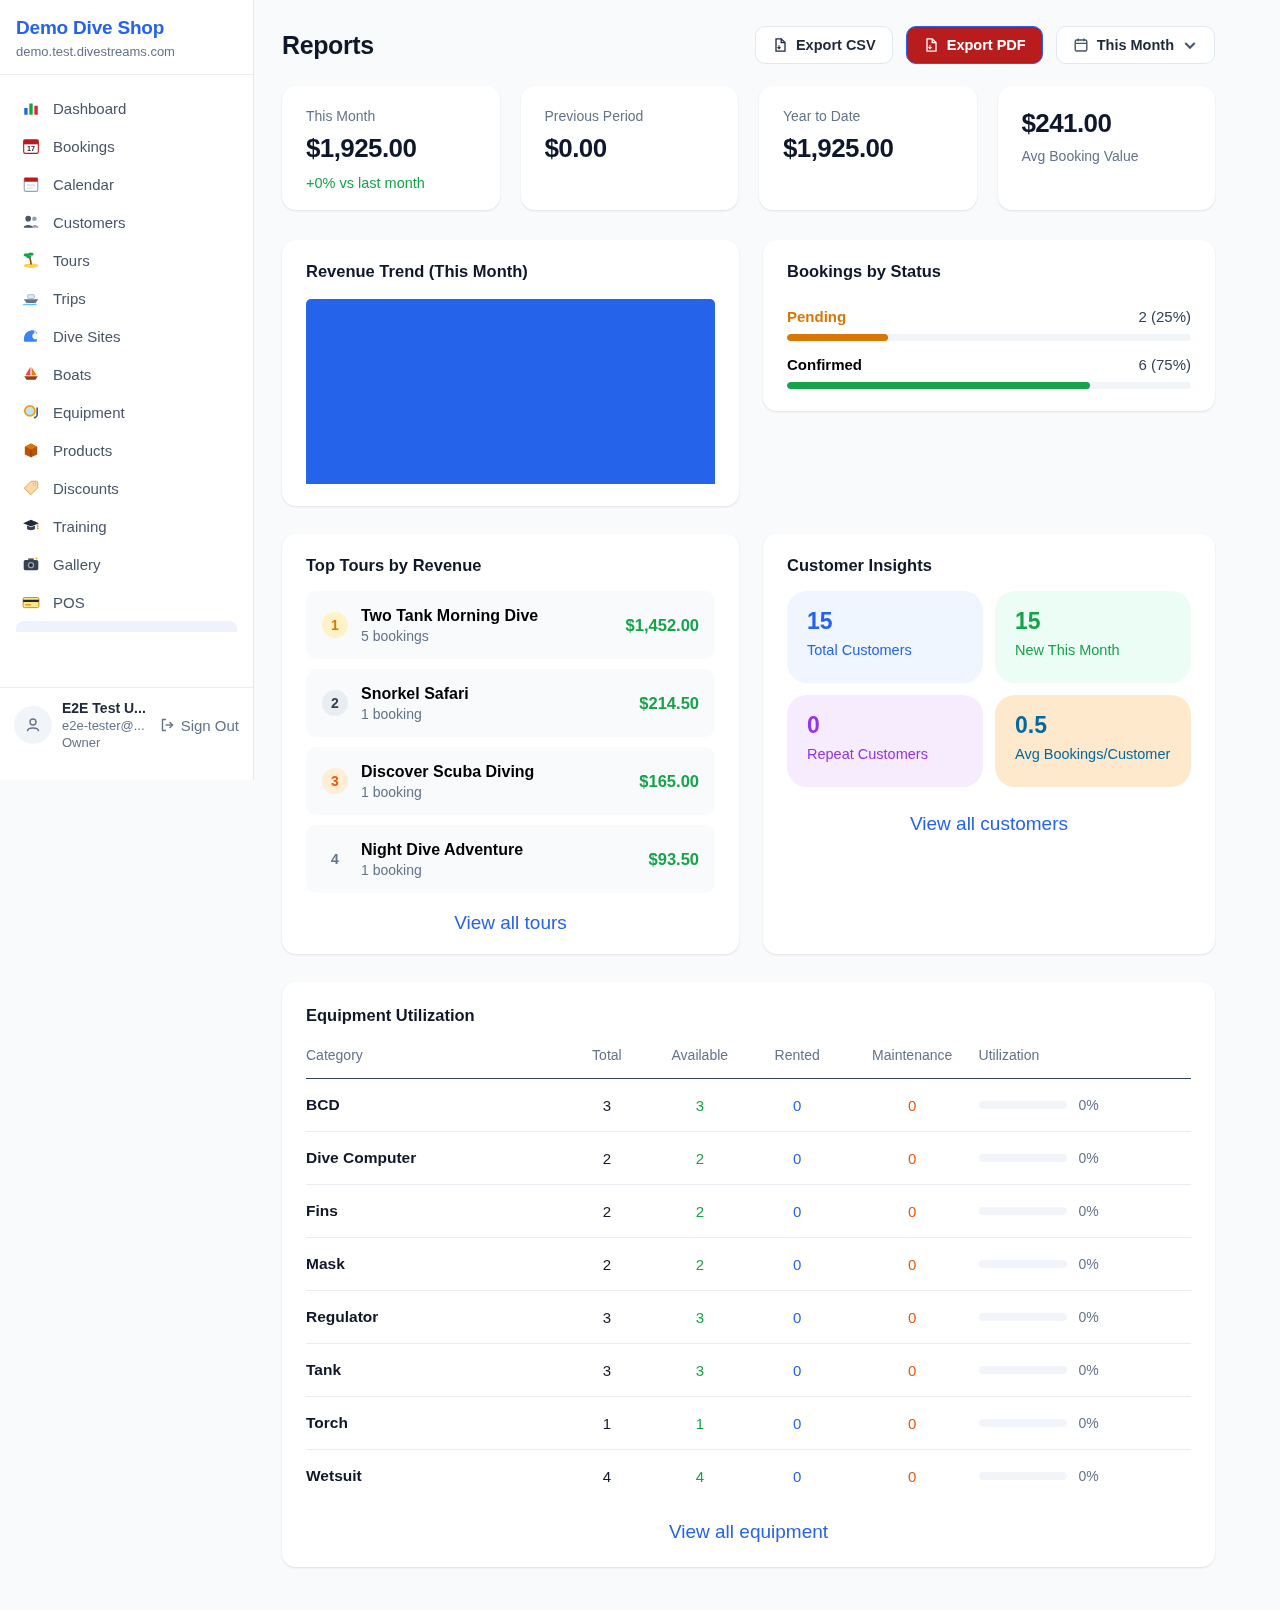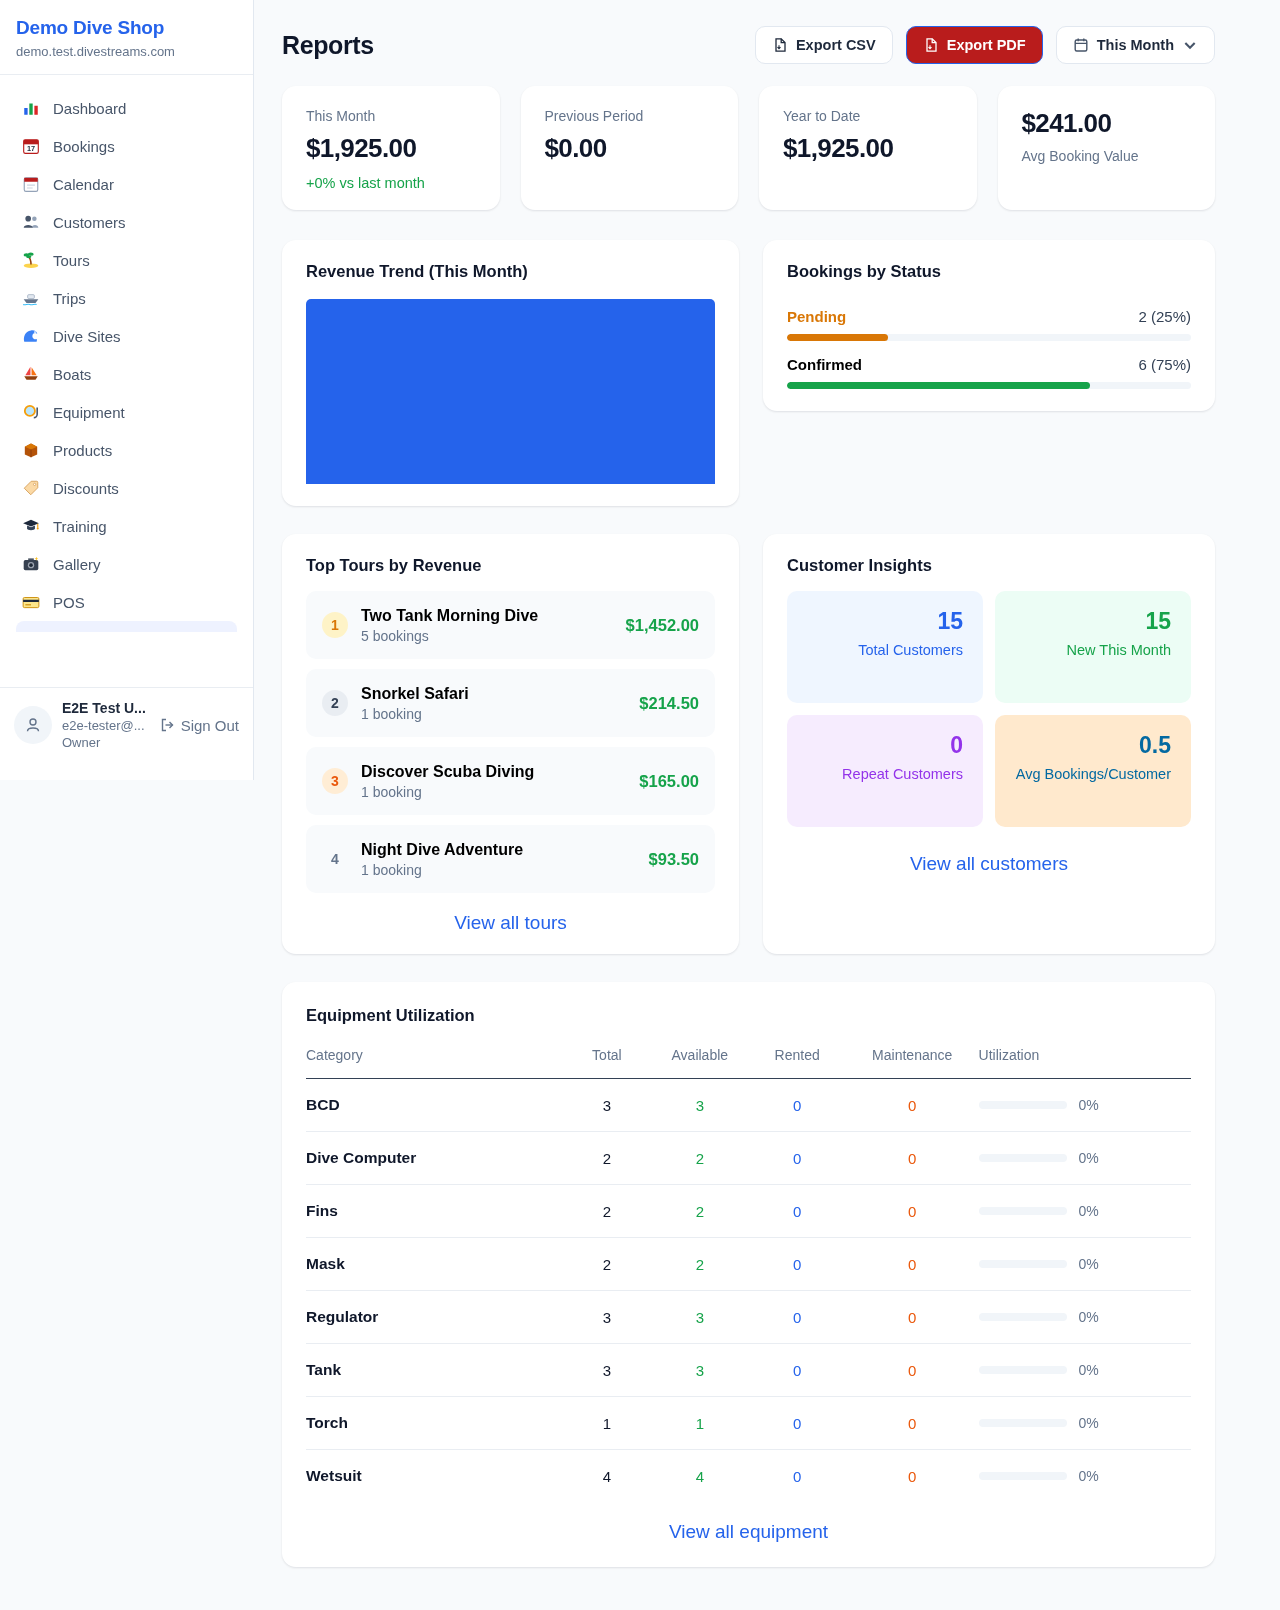--- a/index.html
+++ b/index.html
@@ -77,21 +77,21 @@
   .rank.r1 { background:#fef3c7; color:#d97706; }
   .rank.r2 { background:#e9edf2; color:#334155; }
   .rank.r3 { background:#ffedd5; color:#ea580c; }
   .rank.r4 { background:transparent; color:#64748b; }
   .tour-name { font-size:16px; font-weight:700; color:#000000; }
   .tour-bookings { font-size:14px; color:#64748b; margin-top:3px; }
   .tour-amount { margin-left:auto; font-size:16.5px; font-weight:700; color:#16a34a; }
   .center-link { display:block; text-align:center; color:#2563eb; font-size:19px; margin-top:19px; text-decoration:none; cursor:pointer; }
   
   .tiles { display:grid; grid-template-columns:1fr 1fr; gap:12px; margin-top:16px; }
-  .tile { border-radius:10px; padding:17px 20px; height:112px;text-align:right; }
+  .tile { border-radius:20px; padding:17px 20px; height:92px; }
   .tile-value { font-size:23px; font-weight:800; }
   .tile-label { font-size:14.5px; margin-top:7px; }
   .tile.blue { background:#eff6ff; color:#2563eb; }
   .tile.green { background:#ecfdf5; color:#16a34a; }
   .tile.purple { background:#f6ecfe; color:#9333ea; }
   .tile.orange { background:#ffe9cd; color:#0369a1; }
   .ci-link { margin-top:26px; }
   
   .equip-card { width:933px; padding:24px; }
   table { width:100%; border-collapse:collapse; margin-top:12px; }

